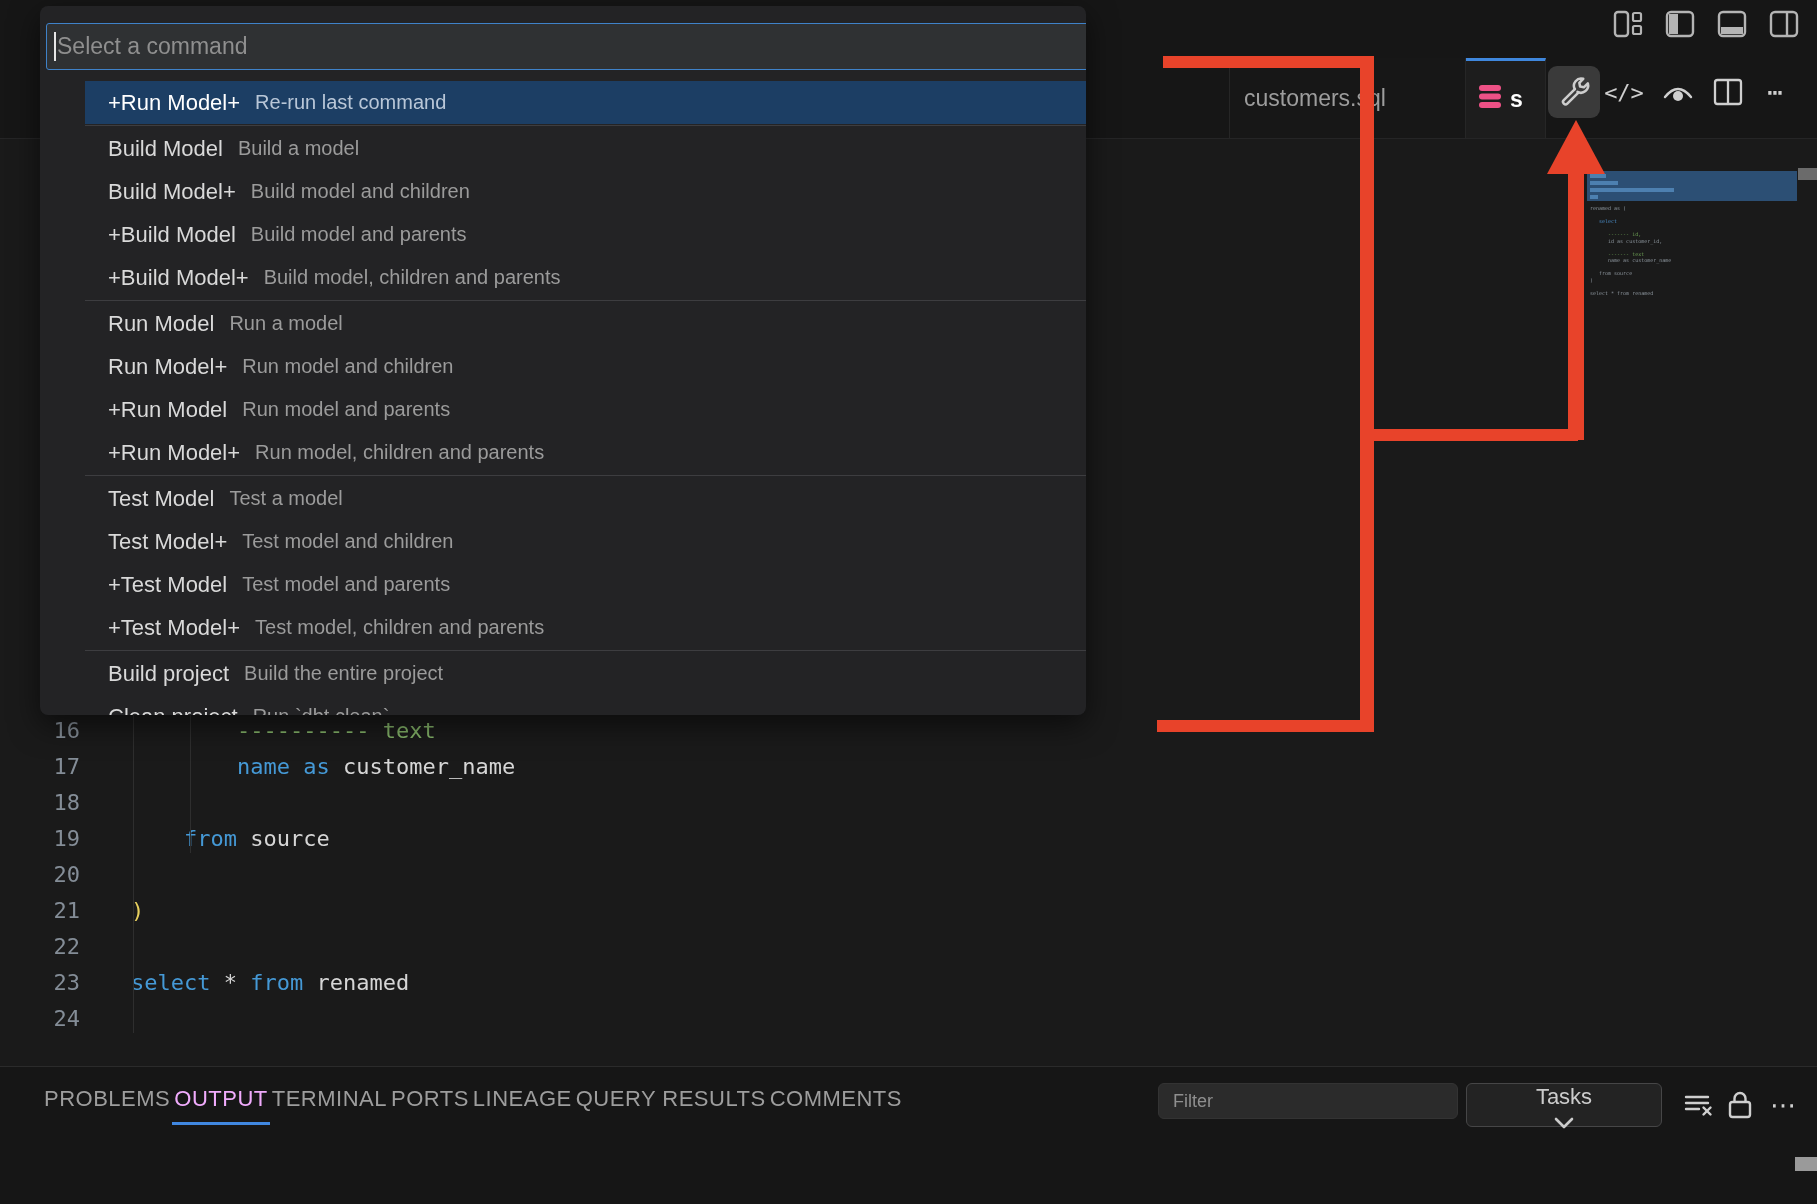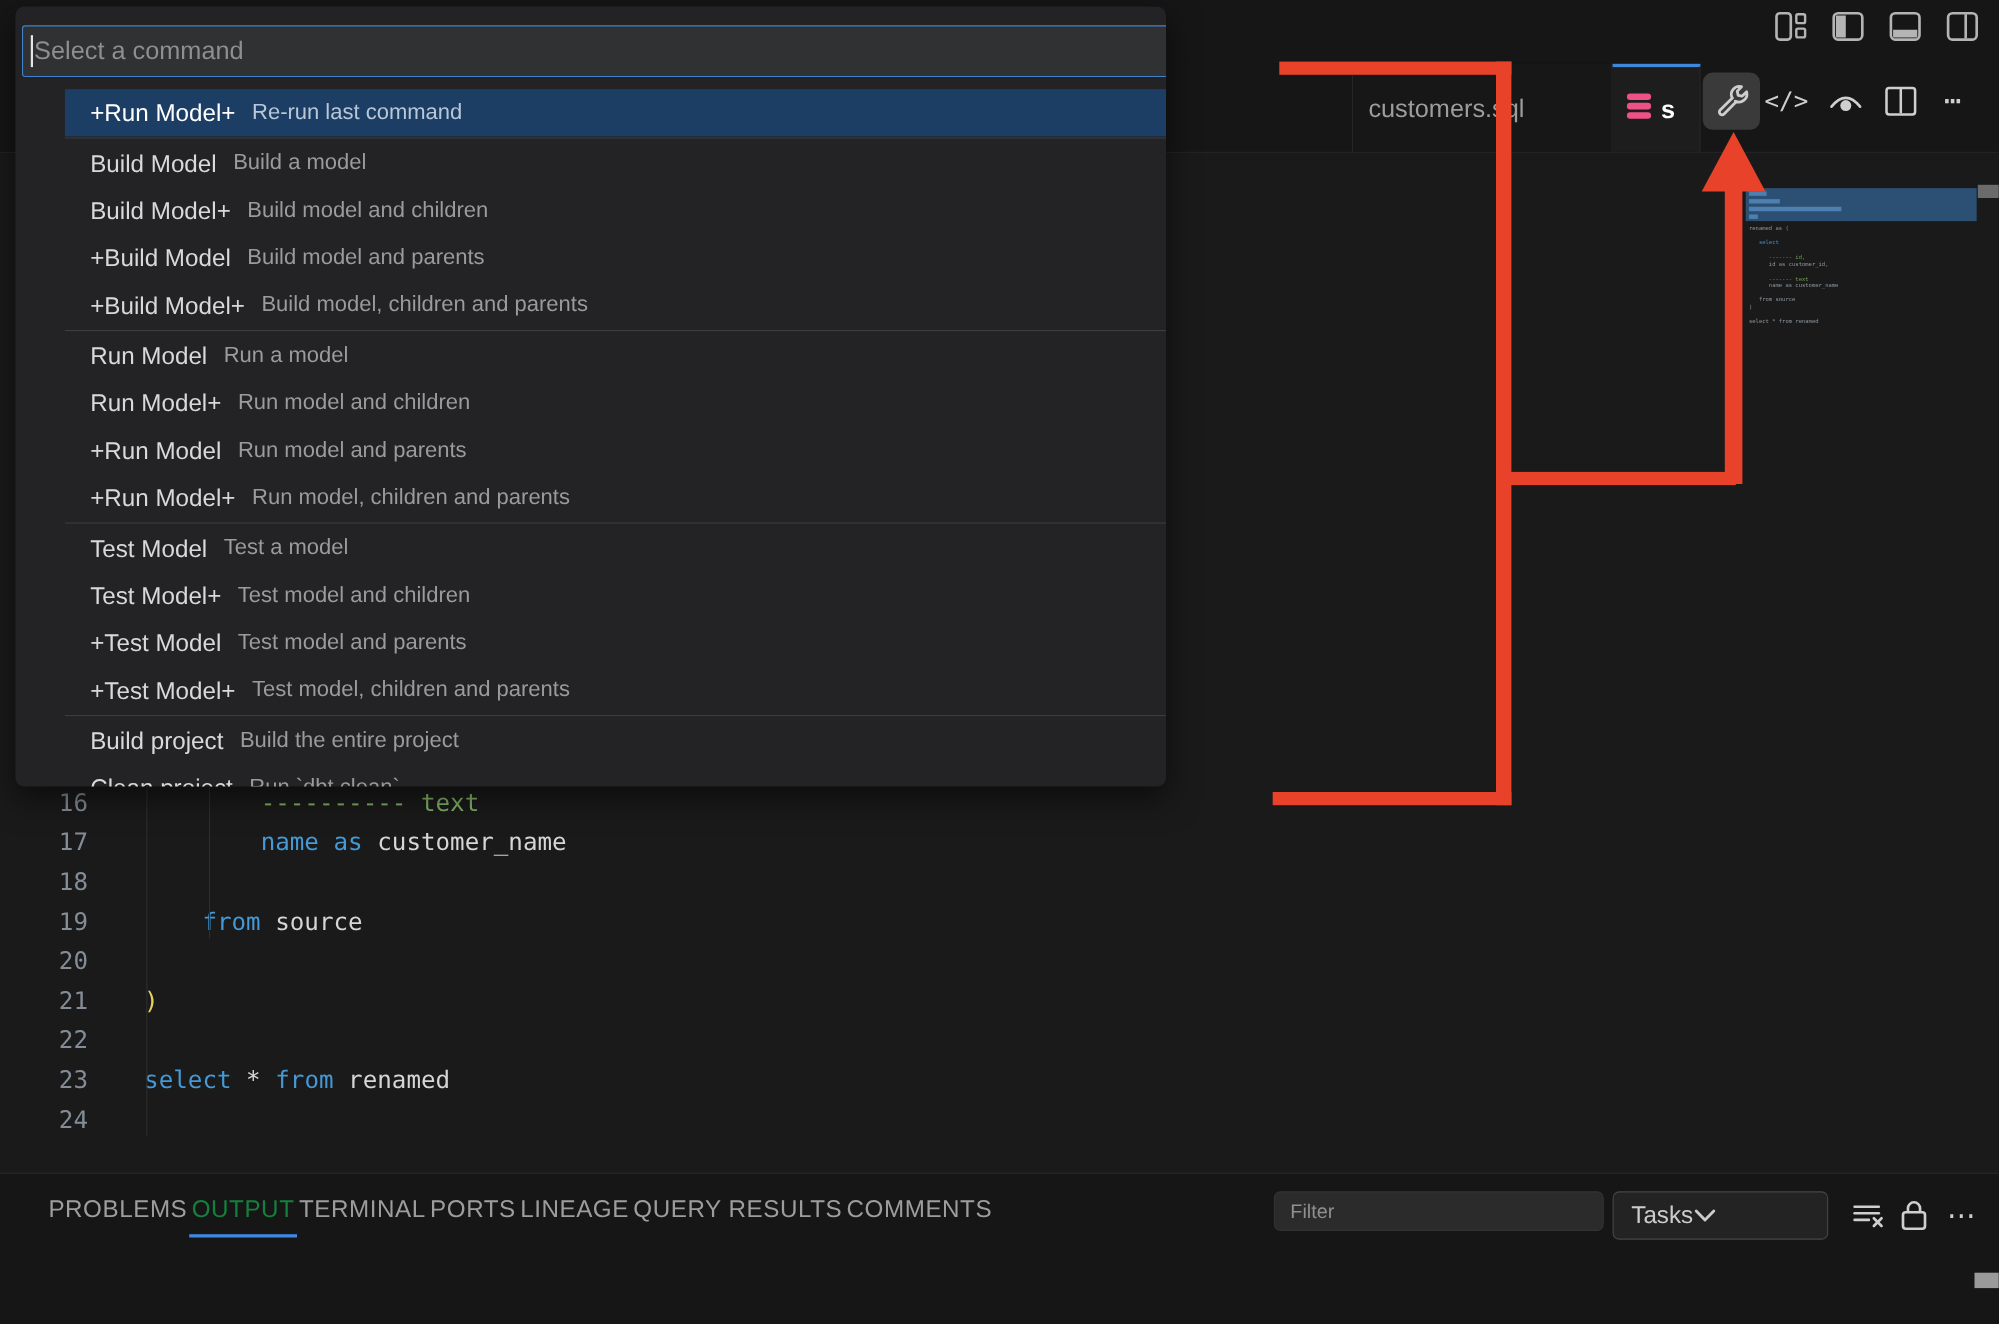--- a/index.html
+++ b/index.html
@@ -40,21 +40,21 @@
   
   #minimap { left:1587px; top:139px; width:210px; height:420px; }
   #mm-viewport { position:absolute; left:0; top:32px; width:210px; height:30px; background:#2c4f74; }
   .mm-bar { position:absolute; left:3px; height:4px; background:#4d80b0; }
   #mm-code { position:absolute; left:3px; top:66px; font-family:"DejaVu Sans Mono", monospace;
              font-size:5px; line-height:6.5px; white-space:pre; }
   .mm-grey { color:#8d969e; } .mm-green { color:#6b9e53; } .mm-blue { color:#4a8cc7; }
   #editor-scrollbar { left:1798px; top:168px; width:19px; height:12px; background:#6b6b6b; }
 
   
-  #palette { left:14px; top:6px; width:1046px; height:709px; background:#232325;
+  #palette { left:40px; top:6px; width:1046px; height:709px; background:#232325;
              border-radius:8px; overflow:hidden; z-index:40;
              box-shadow:0 10px 30px rgba(0,0,0,.55); }
   #qp-input-wrap { position:absolute; left:6px; top:17px; width:1174px; height:47px; }
   #qp-input { width:100%; height:100%; background:#2f3133; border:1.5px solid #3f82c9;
               border-radius:3px; color:#d8d8d8; font-size:23px; padding-left:10px; outline:none;
               font-family:"Liberation Sans", sans-serif; }
   #qp-input::placeholder { color:#8f8f8f; }
   #qp-caret { position:absolute; left:8px; top:9px; width:2px; height:29px; background:#e6e6e6; }
   #qp-list { position:absolute; left:0; top:75px; width:1186px;padding-left:45px; }
   .qp-row { position:relative; height:43px; display:flex; align-items:center; padding:0 24px 0 23px; }
@@ -66,29 +66,29 @@
   .qp-badge { margin-left:auto; color:#4b94ea; font-size:22px; }
   .qp-sep { height:1px; background:#3d3d40; margin:1px 0; }
 
   
   #panel { left:0; top:1066px; width:1817px; height:138px; background:#161616;
            border-top:1px solid #2b2b2b; }
   #panel-tabs { position:absolute; left:42px; top:0; height:62px; display:flex; 
                 align-items:center; }
   .ptab { color:#9d9d9d; font-size:22px; letter-spacing:.5px; padding:14px 2px 10px 2px;
           border-bottom:3px solid transparent; }
-  .ptab.active { color:#15803d; border-bottom-color:#4087e0; }
+  .ptab.active { color:#f0abfc; border-bottom-color:#4087e0; }
   #filter-input { position:absolute; left:1158px; top:16px; width:300px; height:36px;
                   background:#2b2b2b; border:1px solid #333; border-radius:6px; color:#3b82f6;
                   font-size:18px; padding-left:14px; outline:none;
                   font-family:"Liberation Sans", sans-serif; }
   #filter-input::placeholder { color:#8f8f8f; }
   #tasks-dd { position:absolute; left:1466px; top:16px; width:196px; height:44px; background:#232323;
               border:1px solid #464647; border-radius:6px; display:flex; align-items:center;
-              padding:0 16px; color:#cccccc; font-size:22px; }
+              padding:0 16px; color:#cccccc; font-size:22px;flex-direction:column; }
   #tasks-dd svg { margin-left:auto; }
   .panel-icon { position:absolute; top:20px; width:36px; height:36px; display:flex;
                 align-items:center; justify-content:center; color:#cfcfcf; }
   #panel-scroll-bit { left:1795px; top:90px; width:22px; height:14px; background:#9a9a9a; }
 
   
   .red { position:absolute; background:#e8432a; z-index:60; }
   #red-arrowhead { position:absolute; left:1547px; top:120px; width:0; height:0; z-index:60;
                    border-left:29px solid transparent; border-right:29px solid transparent;
                    border-bottom:54px solid #e8432a; }

